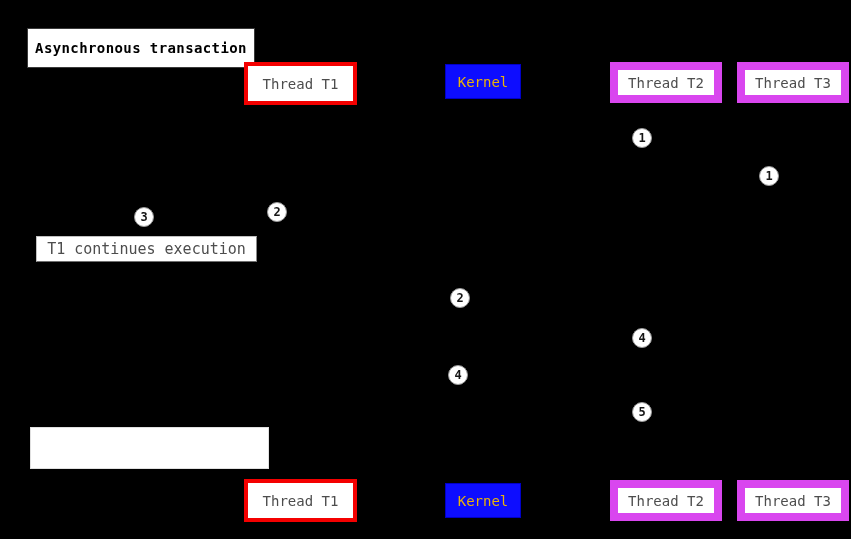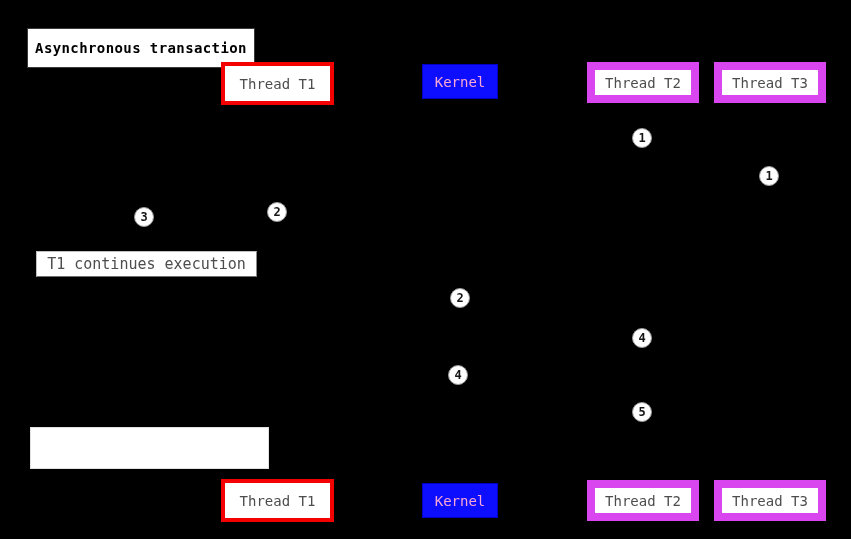--- a/index.html
+++ b/index.html
@@ -33,41 +33,41 @@
   }
 
   .participant {
     background: #ffffff;
     color: #4d4d4d;
     font-size: 14px;
     display: flex;
     align-items: center;
     justify-content: center;
     white-space: nowrap;
+    margin-left: 23px;
   }
   .participant.red  { border: 4px solid #f40000; }
   .participant.blue { border: 8px solid #d946ef; }
   .participant.kernel {
     background: #0d0dff;
-    color: #f9a8d4;
+    color: #eab308;
     border: 1px solid #0000c8;
   }
 
   .note {
     background: #ffffff;
     color: #4d4d4d;
     font-size: 15px;
     display: flex;
     align-items: center;
     justify-content: center;
     border: 1px solid #c0c0c0;
     border-bottom-color: #6e6e6e;
     border-right-color: #8a8a8a;
     white-space: nowrap;
-    margin-top: 15px;
   }
 
   .blank-box {
     background: #ffffff;
     border: 1px solid #e0e0e0;
   }
 
   .marker {
     position: absolute;
     width: 20px;

